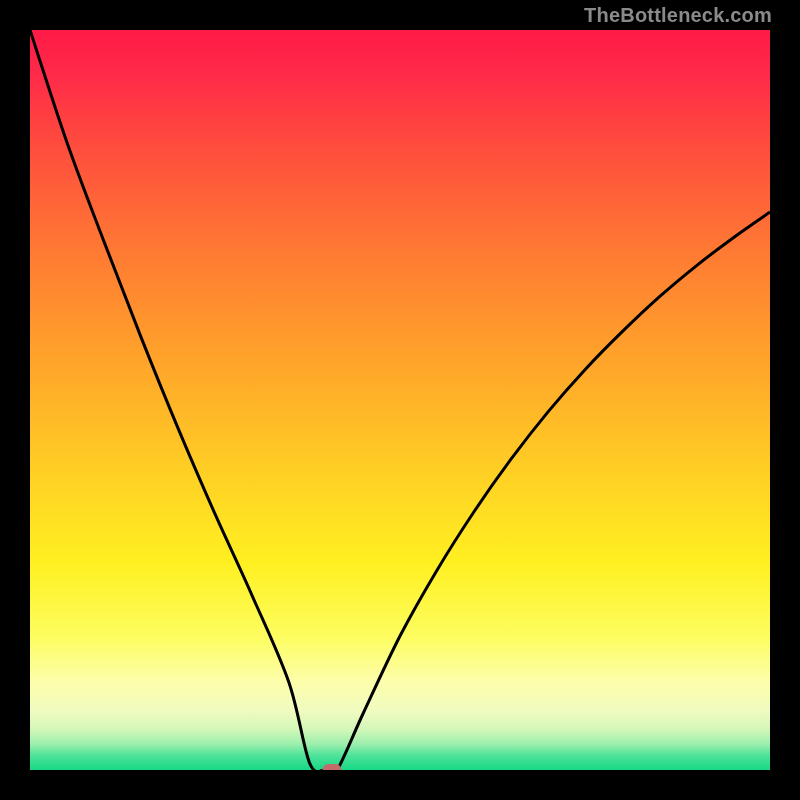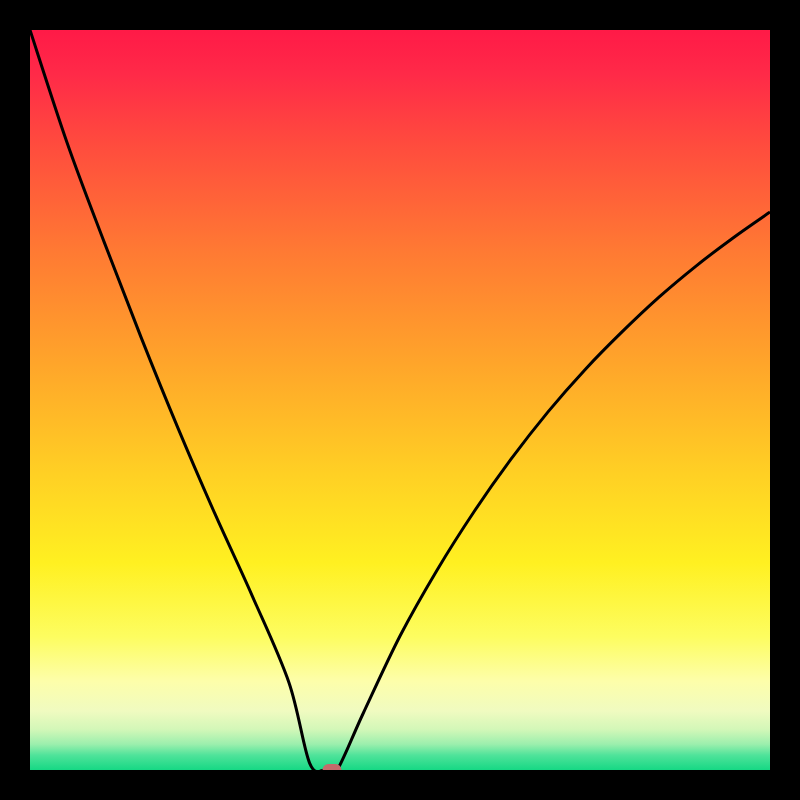--- a/index.html
+++ b/index.html
@@ -82,13 +82,14 @@
             <stop offset="100%" stop-color="#16d884"></stop>
           </linearGradient>
       </defs>
       <rect x="0" y="0" width="740" height="740" fill="url(#bg-grad)"></rect>
     </svg>
     <svg class="curve" viewBox="0 0 740 740" preserveAspectRatio="none">
       <path id="curve-path" d="M 0 0 C 6.166666666666667 18.74666666666667, 24.666666666666664 77.20666666666668, 37 112.48000000000002 C 49.333333333333336 147.75333333333336, 61.666666666666664 179.20333333333332, 74 211.64 C 86.33333333333333 244.07666666666665, 98.66666666666667 276.02000000000004, 111 307.1 C 123.33333333333333 338.18, 135.66666666666666 368.6433333333333, 148 398.12 C 160.33333333333334 427.5966666666667, 172.66666666666666 456.0866666666667, 185 483.96000000000004 C 197.33333333333334 511.83333333333337, 209.66666666666666 537.24, 222 565.36 C 234.33333333333334 593.48, 249.38 624.6833333333334, 259 652.6800000000001 C 268.62 680.6766666666667, 273.55333333333334 718.7866666666667, 279.72 733.34 C 285.8866666666667 747.8933333333333, 291.43666666666667 738.89, 296 740 C 300.56333333333333 741.11, 300.9333333333333 749.3733333333333, 307.09999999999997 740 C 313.26666666666665 730.6266666666667, 322.51666666666665 706.0833333333334, 333 683.76 C 343.48333333333335 661.4366666666666, 357.66666666666663 629.9866666666666, 370 606.06 C 382.33333333333337 582.1333333333333, 394.66666666666674 560.9200000000001, 407.00000000000006 540.2 C 419.33333333333337 519.48, 431.6666666666667 500.24, 444 481.74 C 456.3333333333333 463.24, 468.6666666666667 445.84999999999997, 481 429.2 C 493.3333333333333 412.55, 505.6666666666667 396.7633333333334, 518 381.84000000000003 C 530.3333333333334 366.9166666666667, 542.6666666666666 352.97999999999996, 555 339.65999999999997 C 567.3333333333334 326.34, 579.6666666666666 314.00666666666666, 592 301.92 C 604.3333333333334 289.83333333333337, 616.6666666666666 278.1166666666667, 629 267.14 C 641.3333333333334 256.1633333333333, 653.6666666666666 245.9266666666666, 666 236.05999999999995 C 678.3333333333334 226.1933333333333, 690.6666666666666 216.94333333333338, 703 207.94000000000005 C 715.3333333333334 198.93666666666672, 733.8333333333334 186.35666666666665, 740 182.03999999999996" fill="none" stroke="#000000" stroke-width="3"></path>
     </svg>
     <div class="marker" id="marker" style="left: 301.92px; top: 740px; background: rgb(196, 107, 107);"></div>
   </div>
+  <div class="watermark">TheBottleneck.com</div>
 </div>
 
 </body></html>

